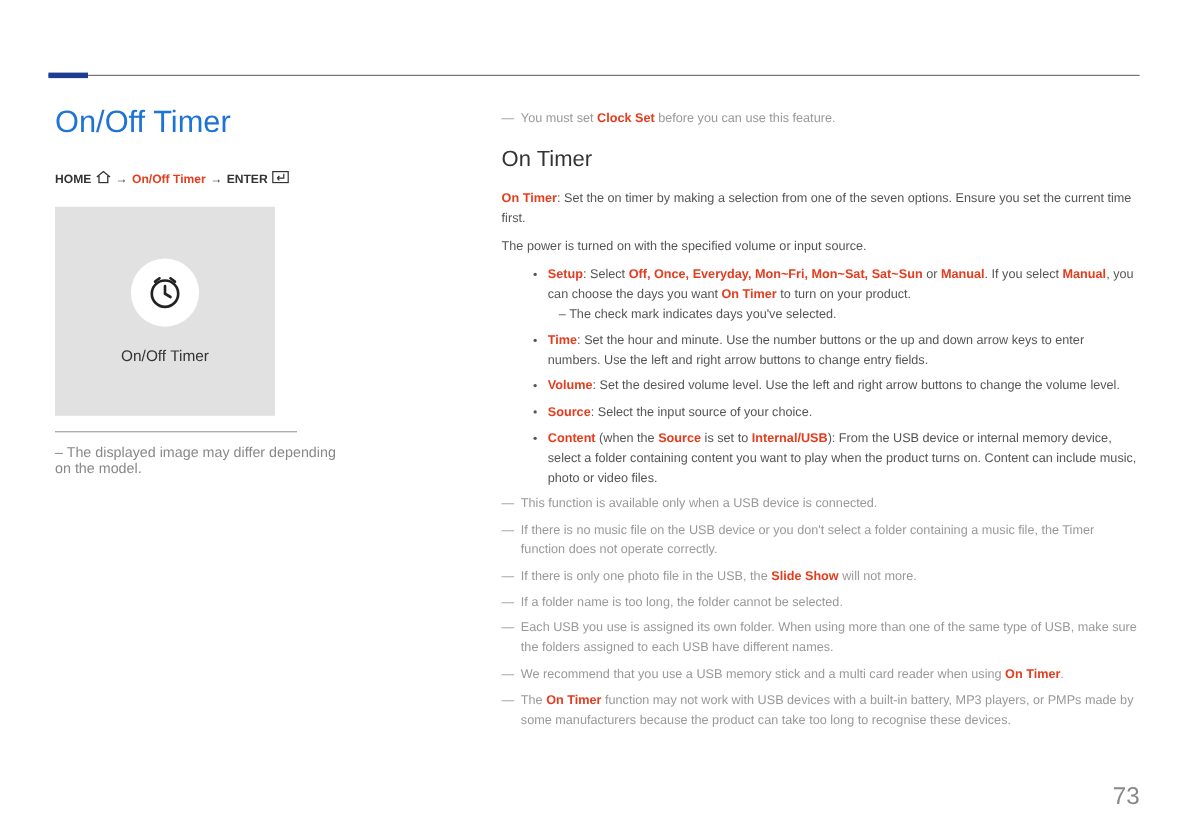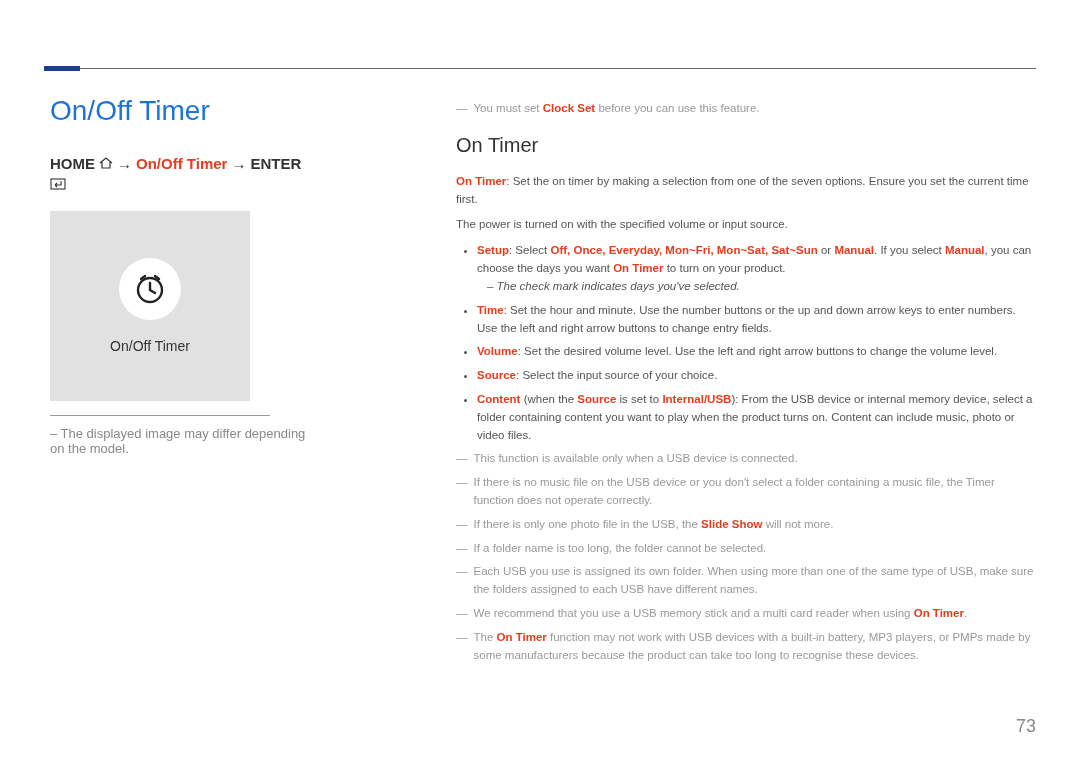--- a/index.html
+++ b/index.html
@@ -34,21 +34,21 @@
     top: 95px;
     width: 270px;
   }
   .title {
     color: #1d73d6;
     font-size: 28px;
     font-weight: 500;
     margin-bottom: 28px;
   }
   .breadcrumb {
-    font-size: 15px;
+    font-size: 11px;
     font-weight: bold;
     color: #333;
     display: flex;
     align-items: center;
     flex-wrap: wrap;
     gap: 4px;
     margin-bottom: 18px;
   }
   .breadcrumb .hl { color: #e63c1e; font-weight: bold; }
   .breadcrumb .arrow { color: #333; }
@@ -104,29 +104,29 @@
   .right-col .dash-note .txt { flex: 1; }
   .subhead {
     font-size: 20px;
     color: #333;
     margin: 12px 0 12px;
   }
   .right-col p { margin-bottom: 8px; color: #555; }
   .hl { color: #e63c1e; font-weight: bold; }
   .hlb { color: #e63c1e; font-weight: bold; }
   .bold { font-weight: bold; color: #333; }
-  .right-col ul { list-style: disc; margin-left: 21px; }
+  .right-col ul { list-style: disc; margin-left: 42px; }
   .right-col ul li { margin-bottom: 6px; color: #555; }
-  .right-col ul.sub { list-style: none; margin-left: 10px; font-style: italic; }
+  .right-col ul.sub { list-style: none; margin-left: 10px; }
   .right-col ul.sub li::before { content: "– "; }
   .pagenum {
     position: absolute;
     bottom: 26px;
     right: 44px;
-    font-size: 18px;
+    font-size: 22px;
     color: #888;
   }
   .ic { display: inline-block; vertical-align: middle; }
 </style>
 </head>
 <body>
 
 <div class="topline"></div>
 <div class="topaccent"></div>
 

